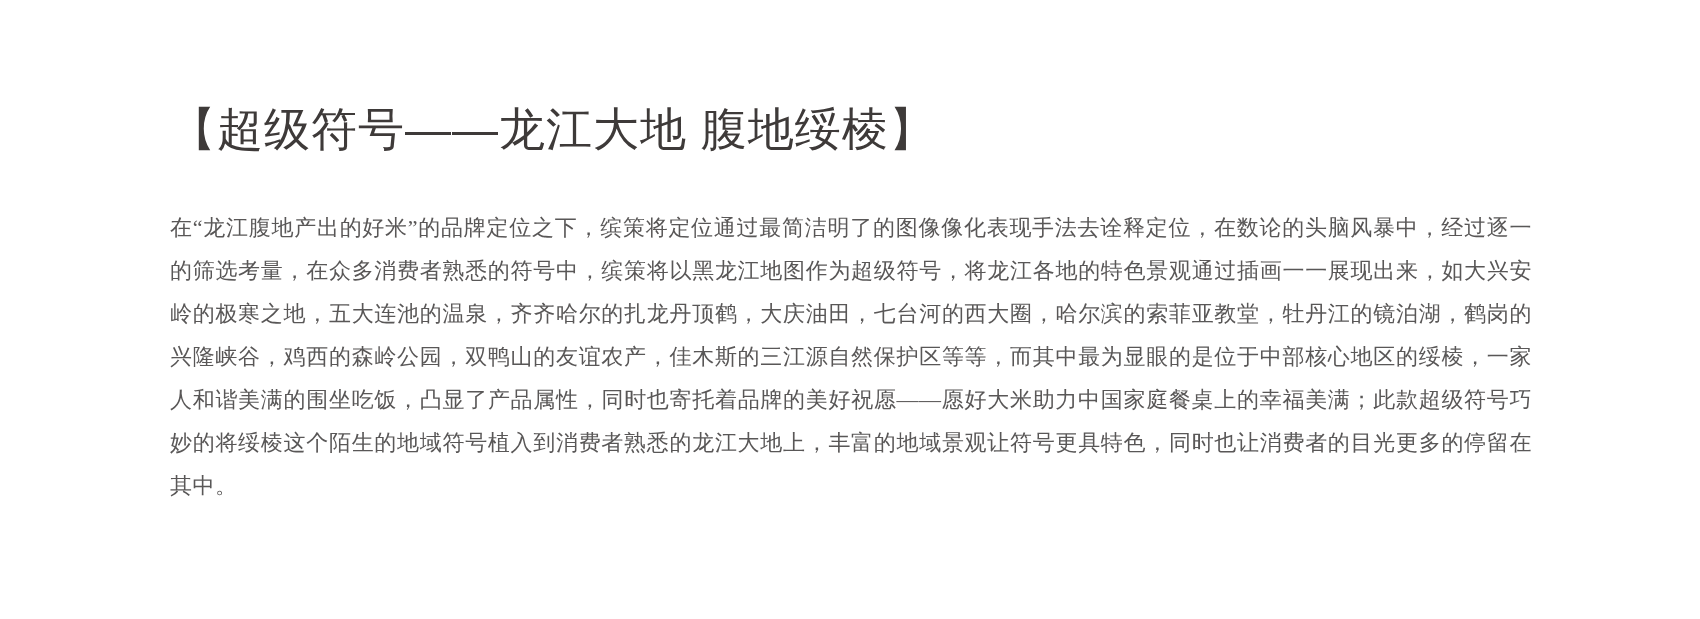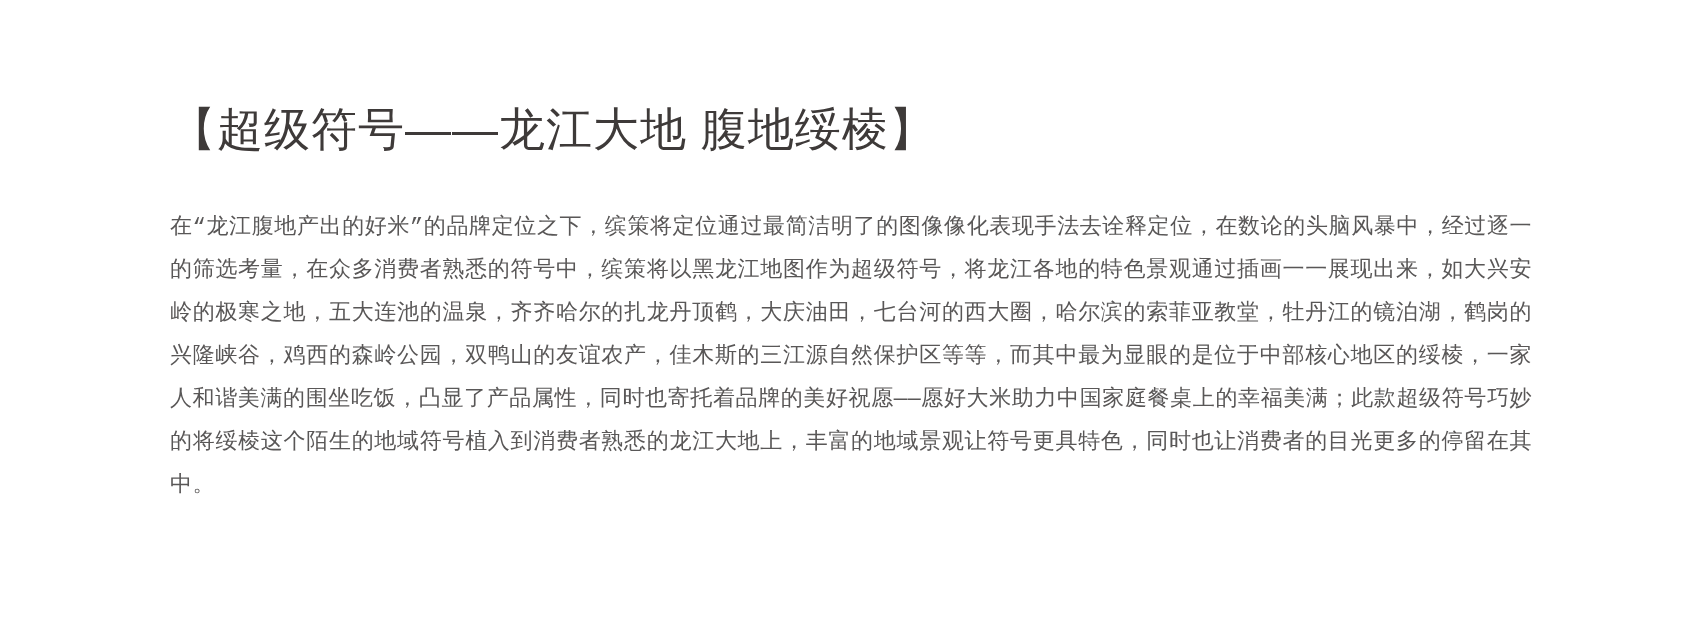--- a/index.html
+++ b/index.html
@@ -34,21 +34,21 @@
   }
   .body-text {
     margin-top: 49px;
     font-size: 22px;
     line-height: 43px;
     font-weight: 300;
     color: #595757;
     text-align: justify;
     text-justify: inter-character;
     letter-spacing: 0.5px;
-    font-family: Liberation Mono, monospace;
+    font-family: Liberation Serif, serif;
   }
 </style>
 </head>
 <body>
 
 <div class="page">
   <div class="content">
     <h1 class="heading">【超级符号——龙江大地 腹地绥棱】</h1>
     <p class="body-text">在“龙江腹地产出的好米”的品牌定位之下，缤策将定位通过最简洁明了的图像像化表现手法去诠释定位，在数论的头脑风暴中，经过逐一的筛选考量，在众多消费者熟悉的符号中，缤策将以黑龙江地图作为超级符号，将龙江各地的特色景观通过插画一一展现出来，如大兴安岭的极寒之地，五大连池的温泉，齐齐哈尔的扎龙丹顶鹤，大庆油田，七台河的西大圈，哈尔滨的索菲亚教堂，牡丹江的镜泊湖，鹤岗的兴隆峡谷，鸡西的森岭公园，双鸭山的友谊农产，佳木斯的三江源自然保护区等等，而其中最为显眼的是位于中部核心地区的绥棱，一家人和谐美满的围坐吃饭，凸显了产品属性，同时也寄托着品牌的美好祝愿——愿好大米助力中国家庭餐桌上的幸福美满；此款超级符号巧妙的将绥棱这个陌生的地域符号植入到消费者熟悉的龙江大地上，丰富的地域景观让符号更具特色，同时也让消费者的目光更多的停留在其中。</p>
   </div>

